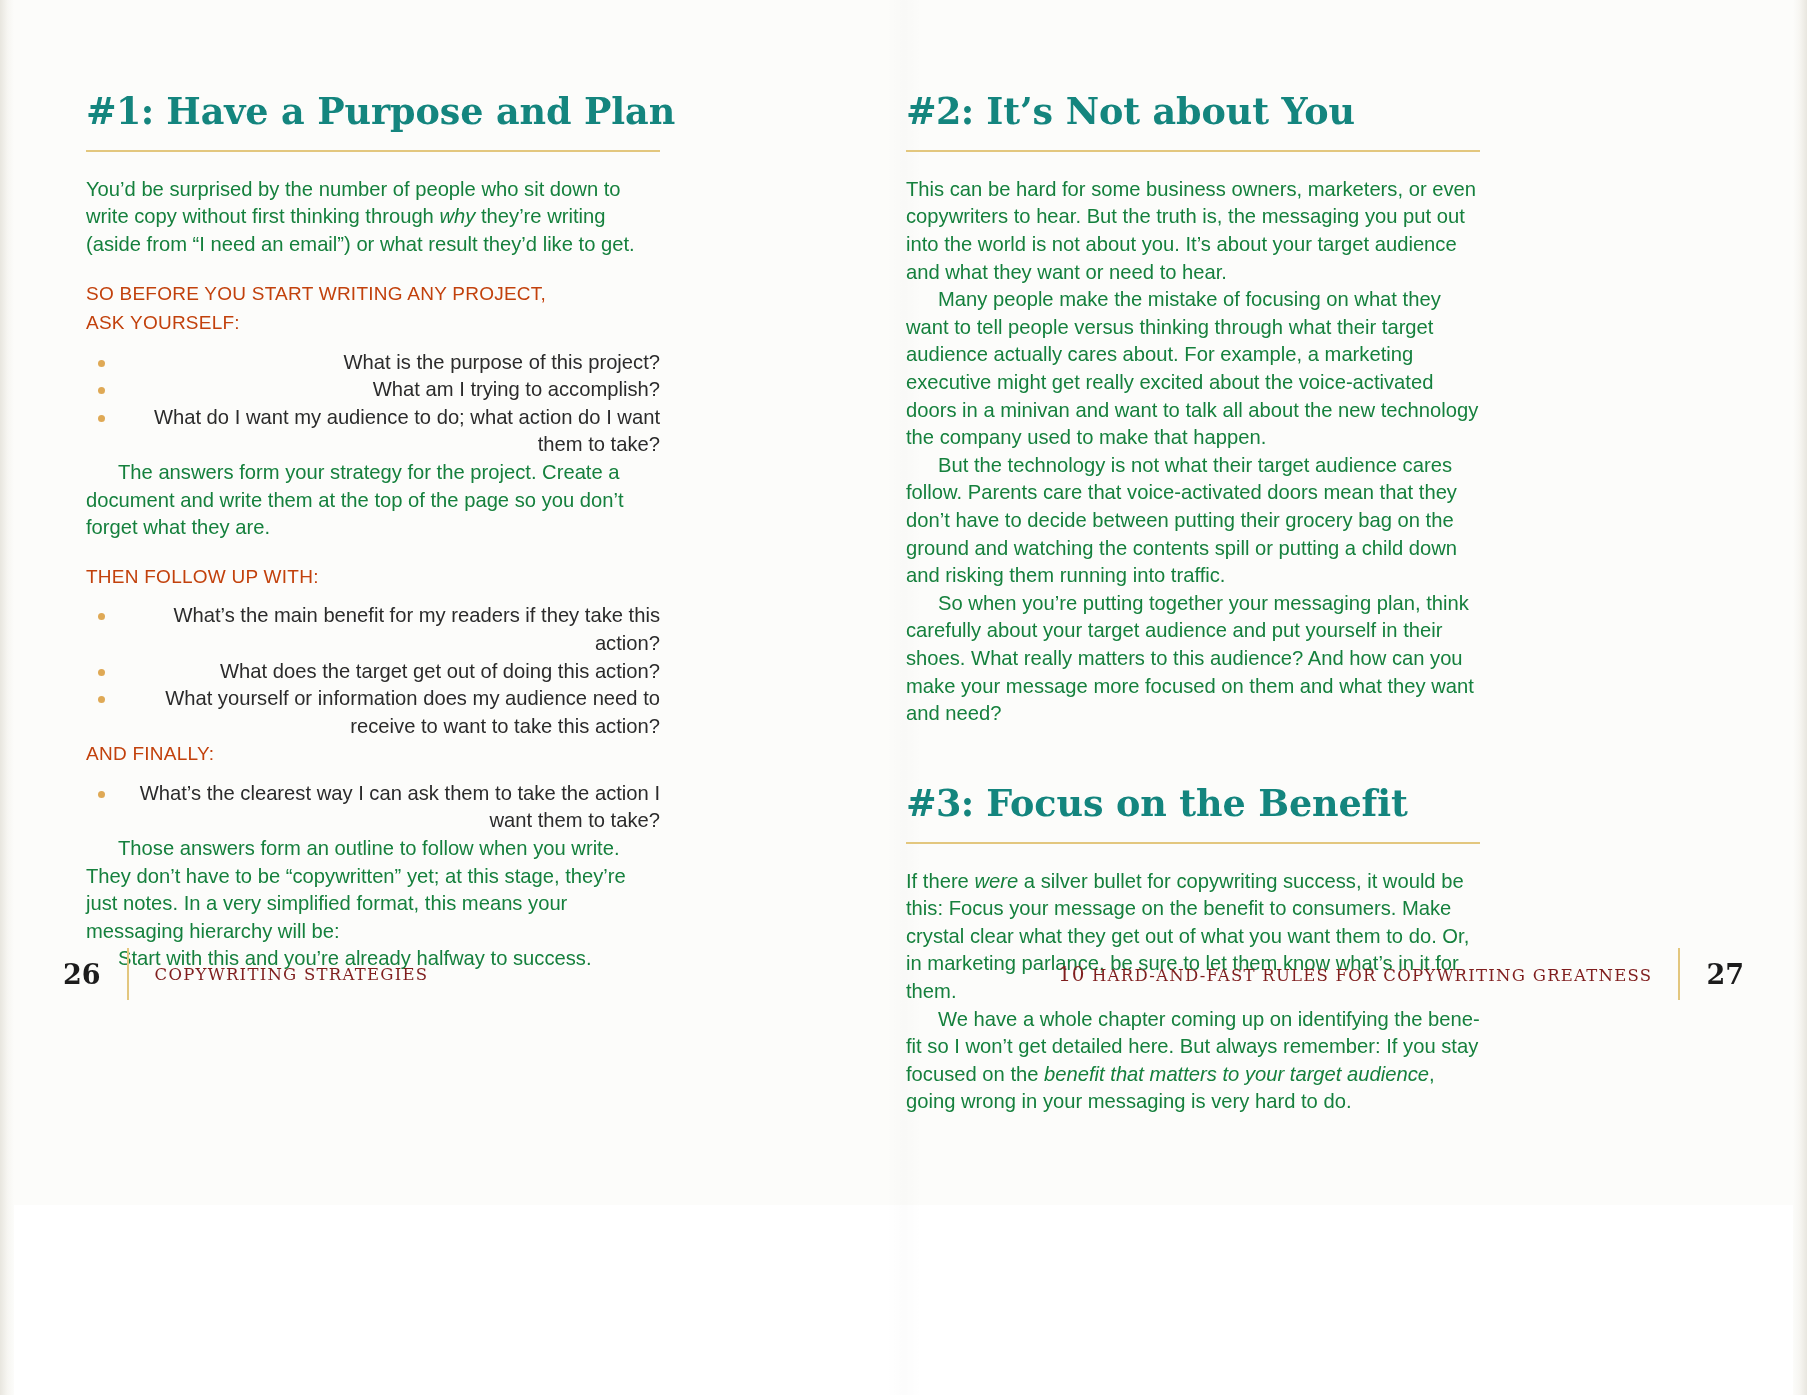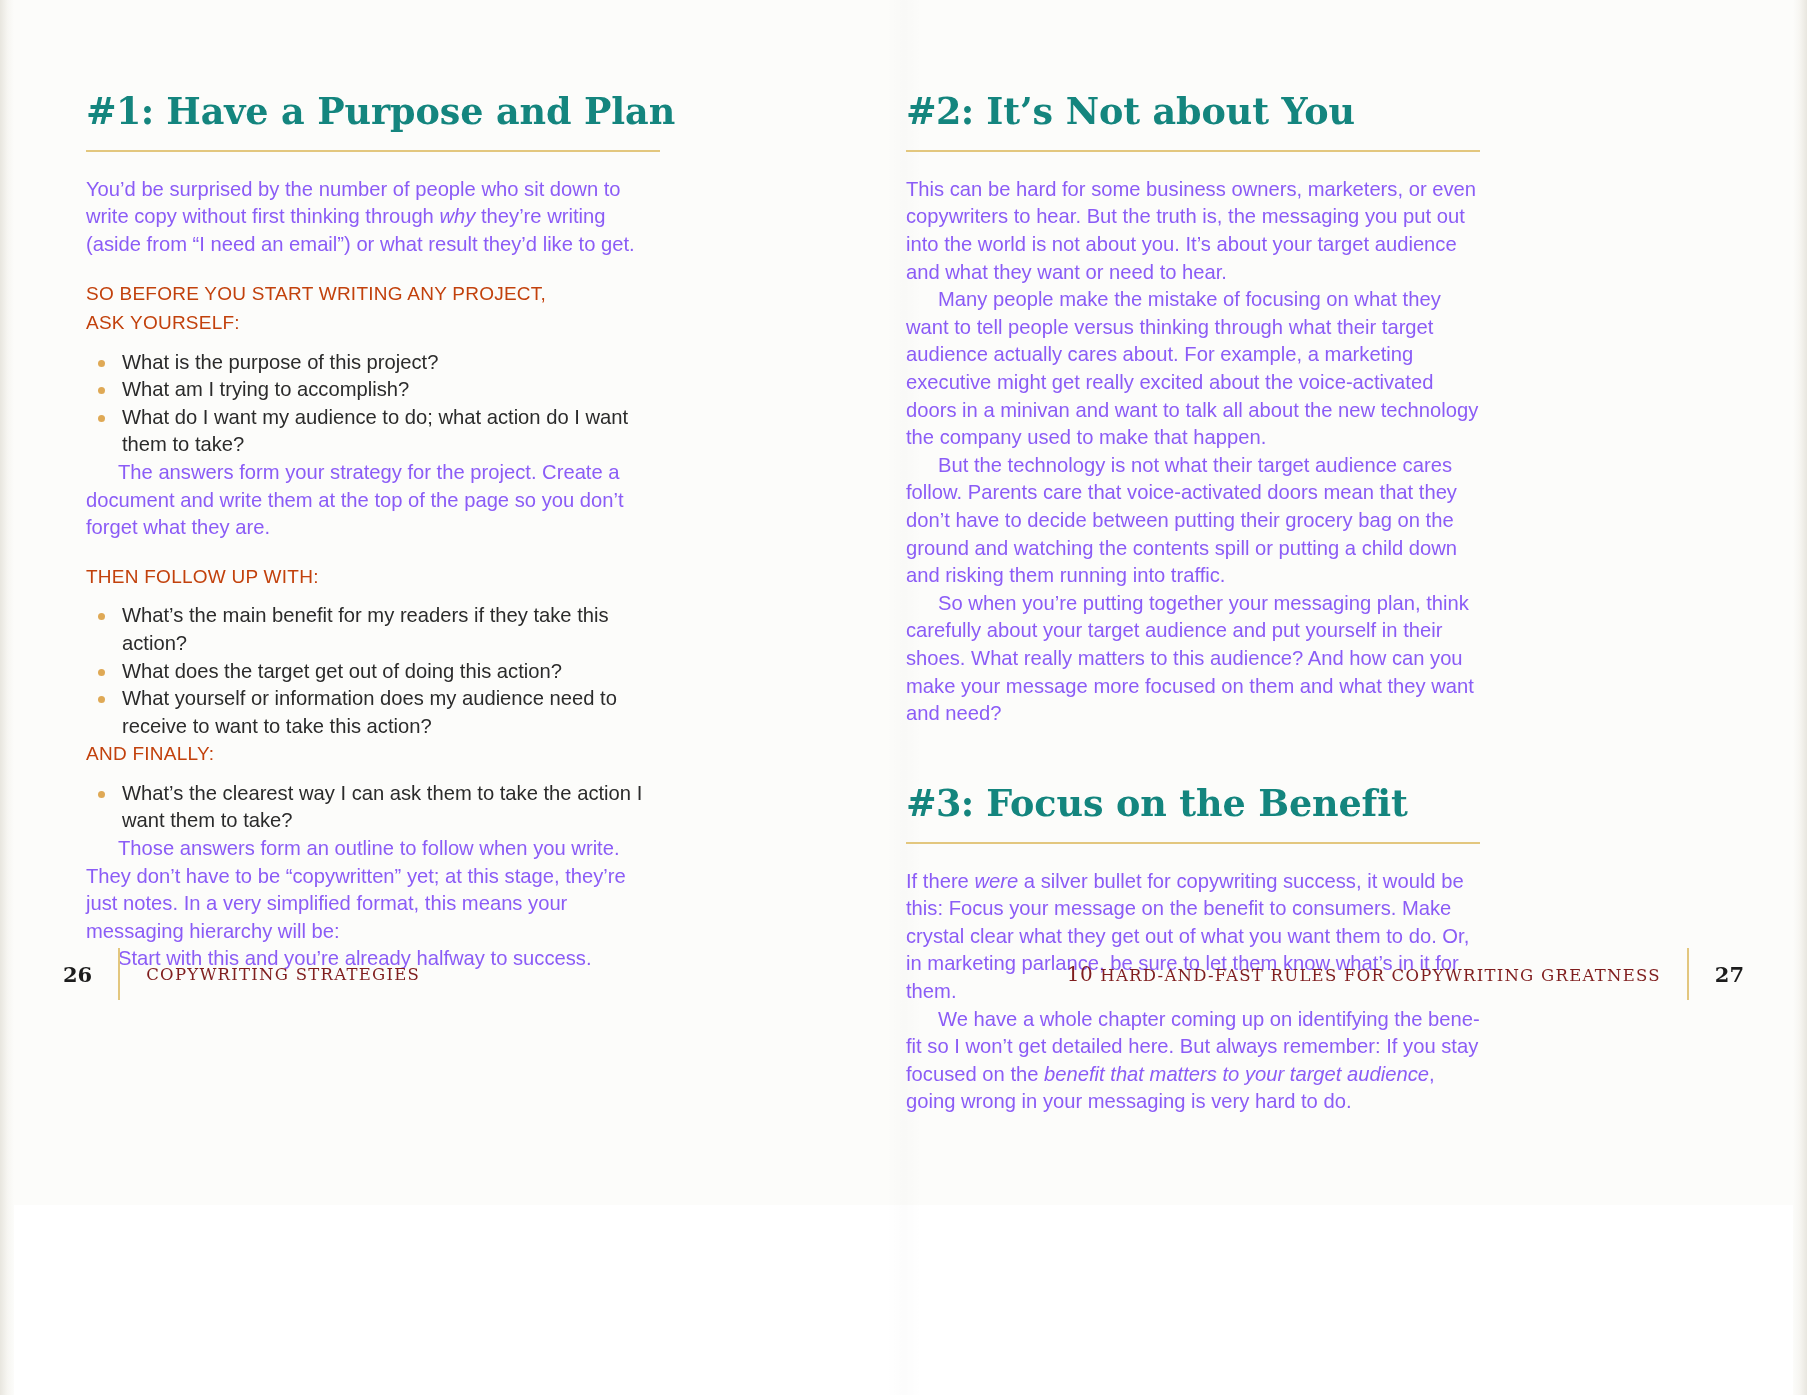--- a/index.html
+++ b/index.html
@@ -64,21 +64,21 @@
     background: #e3c77e;
     margin-top: 17px;
     margin-bottom: 24px;
   }
   .section-gap { height: 56px; }
 
   
   p.body {
     font-size: 20.2px;
     line-height: 27.6px;
-    color: #8b5cf6;
+    color: #15803d;
     margin: 0 0 0 0;
     letter-spacing: 0.0px;
   }
   p.body.indent { text-indent: 32px; }
   p.body + p.body { margin-top: 0; }
   p.body.spaced { margin-bottom: 21px; }
   em { font-style: italic; }
 
   
   h3.subhead {
@@ -89,20 +89,21 @@
     line-height: 27.5px;
     margin: 0 0 2px 0;
     text-transform: uppercase;
   }
 
   
   ul.bullets {
     list-style: none;
     margin: 12px 0 0 0;
     padding: 0;
+    text-align: right;
   }
   ul.bullets li {
     position: relative;
     padding-left: 36px;
     font-size: 20.2px;
     line-height: 27.6px;
     color: #2b2b2b;
     margin: 0 0 0 0;
   }
   ul.bullets li::before {
@@ -126,21 +127,21 @@
   .foot-right {
     position: absolute;
     right: 63px;
     bottom: 205px;
     display: flex;
     align-items: center;
   }
   .folio {
     font-family: "DejaVu Serif", "Liberation Serif", serif;
     font-weight: bold;
-    font-size: 21px;
+    font-size: 27px;
     color: #1c1c1c;
   }
   .foot-div {
     width: 2px;
     height: 52px;
     background: #e3c77e;
     margin: 0 26px;
   }
   .running-head {
     font-family: "DejaVu Serif", "Liberation Serif", serif;

